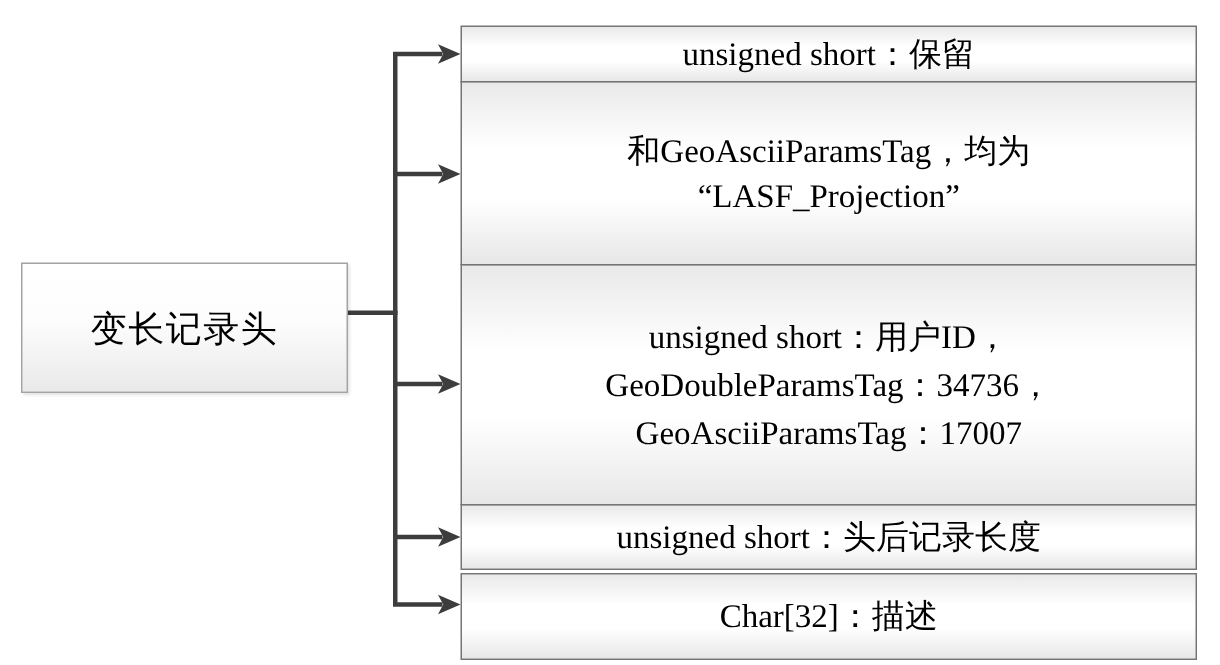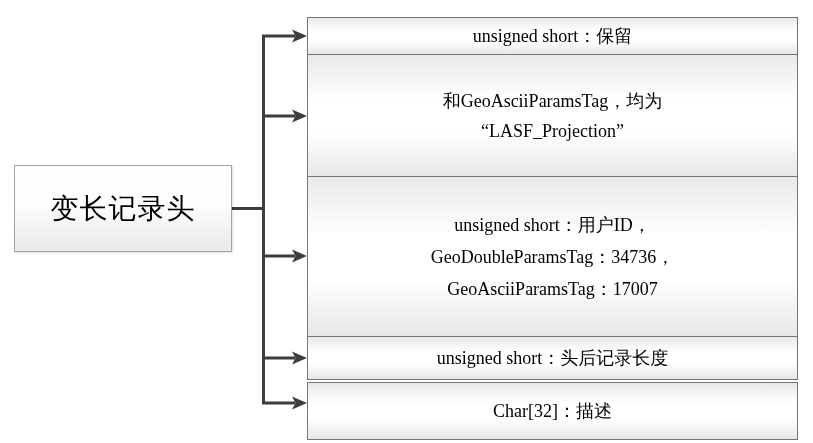--- a/index.html
+++ b/index.html
@@ -19,50 +19,50 @@
   .connectors {
     position: absolute;
     left: 0;
     top: 0;
     width: 813px;
     height: 443px;
   }
   .root-box {
     position: absolute;
     left: 14px;
-    top: 165px;
+    top: 175px;
     width: 218px;
     height: 87px;
     box-sizing: border-box;
     border: 1px solid #a3a3a3;
     background: linear-gradient(180deg, #ffffff 0%, #fdfdfd 45%, #e9e9e9 100%);
     box-shadow: 1px 1px 2px rgba(0,0,0,0.12);
     display: flex;
     align-items: center;
     justify-content: center;
-    font-size: 28px;
+    font-size: 24px;
     letter-spacing: 1px;
   }
   .field-stack {
     position: absolute;
     left: 307px;
     top: 17px;
     width: 491px;
   }
   .field-box {
     box-sizing: border-box;
     width: 491px;
     border: 1px solid #757575;
     background: linear-gradient(180deg, #e9e9e9 0%, #ffffff 36%, #ffffff 64%, #e7e7e7 100%);
     display: flex;
     flex-direction: column;
     align-items: center;
     justify-content: center;
     text-align: center;
-    font-size: 18px;
+    font-size: 22px;
     line-height: 30px;
   }
   .field-box + .field-box { margin-top: -1px; }
   .f1 { height: 38px; }
   .f2 { height: 123px; }
   .f3 { height: 161px; line-height: 32px; }
   .f4 { height: 44px; }
   .f5 { height: 58px; margin-top: 2px !important; }
   .fline { white-space: nowrap; }
 </style>

